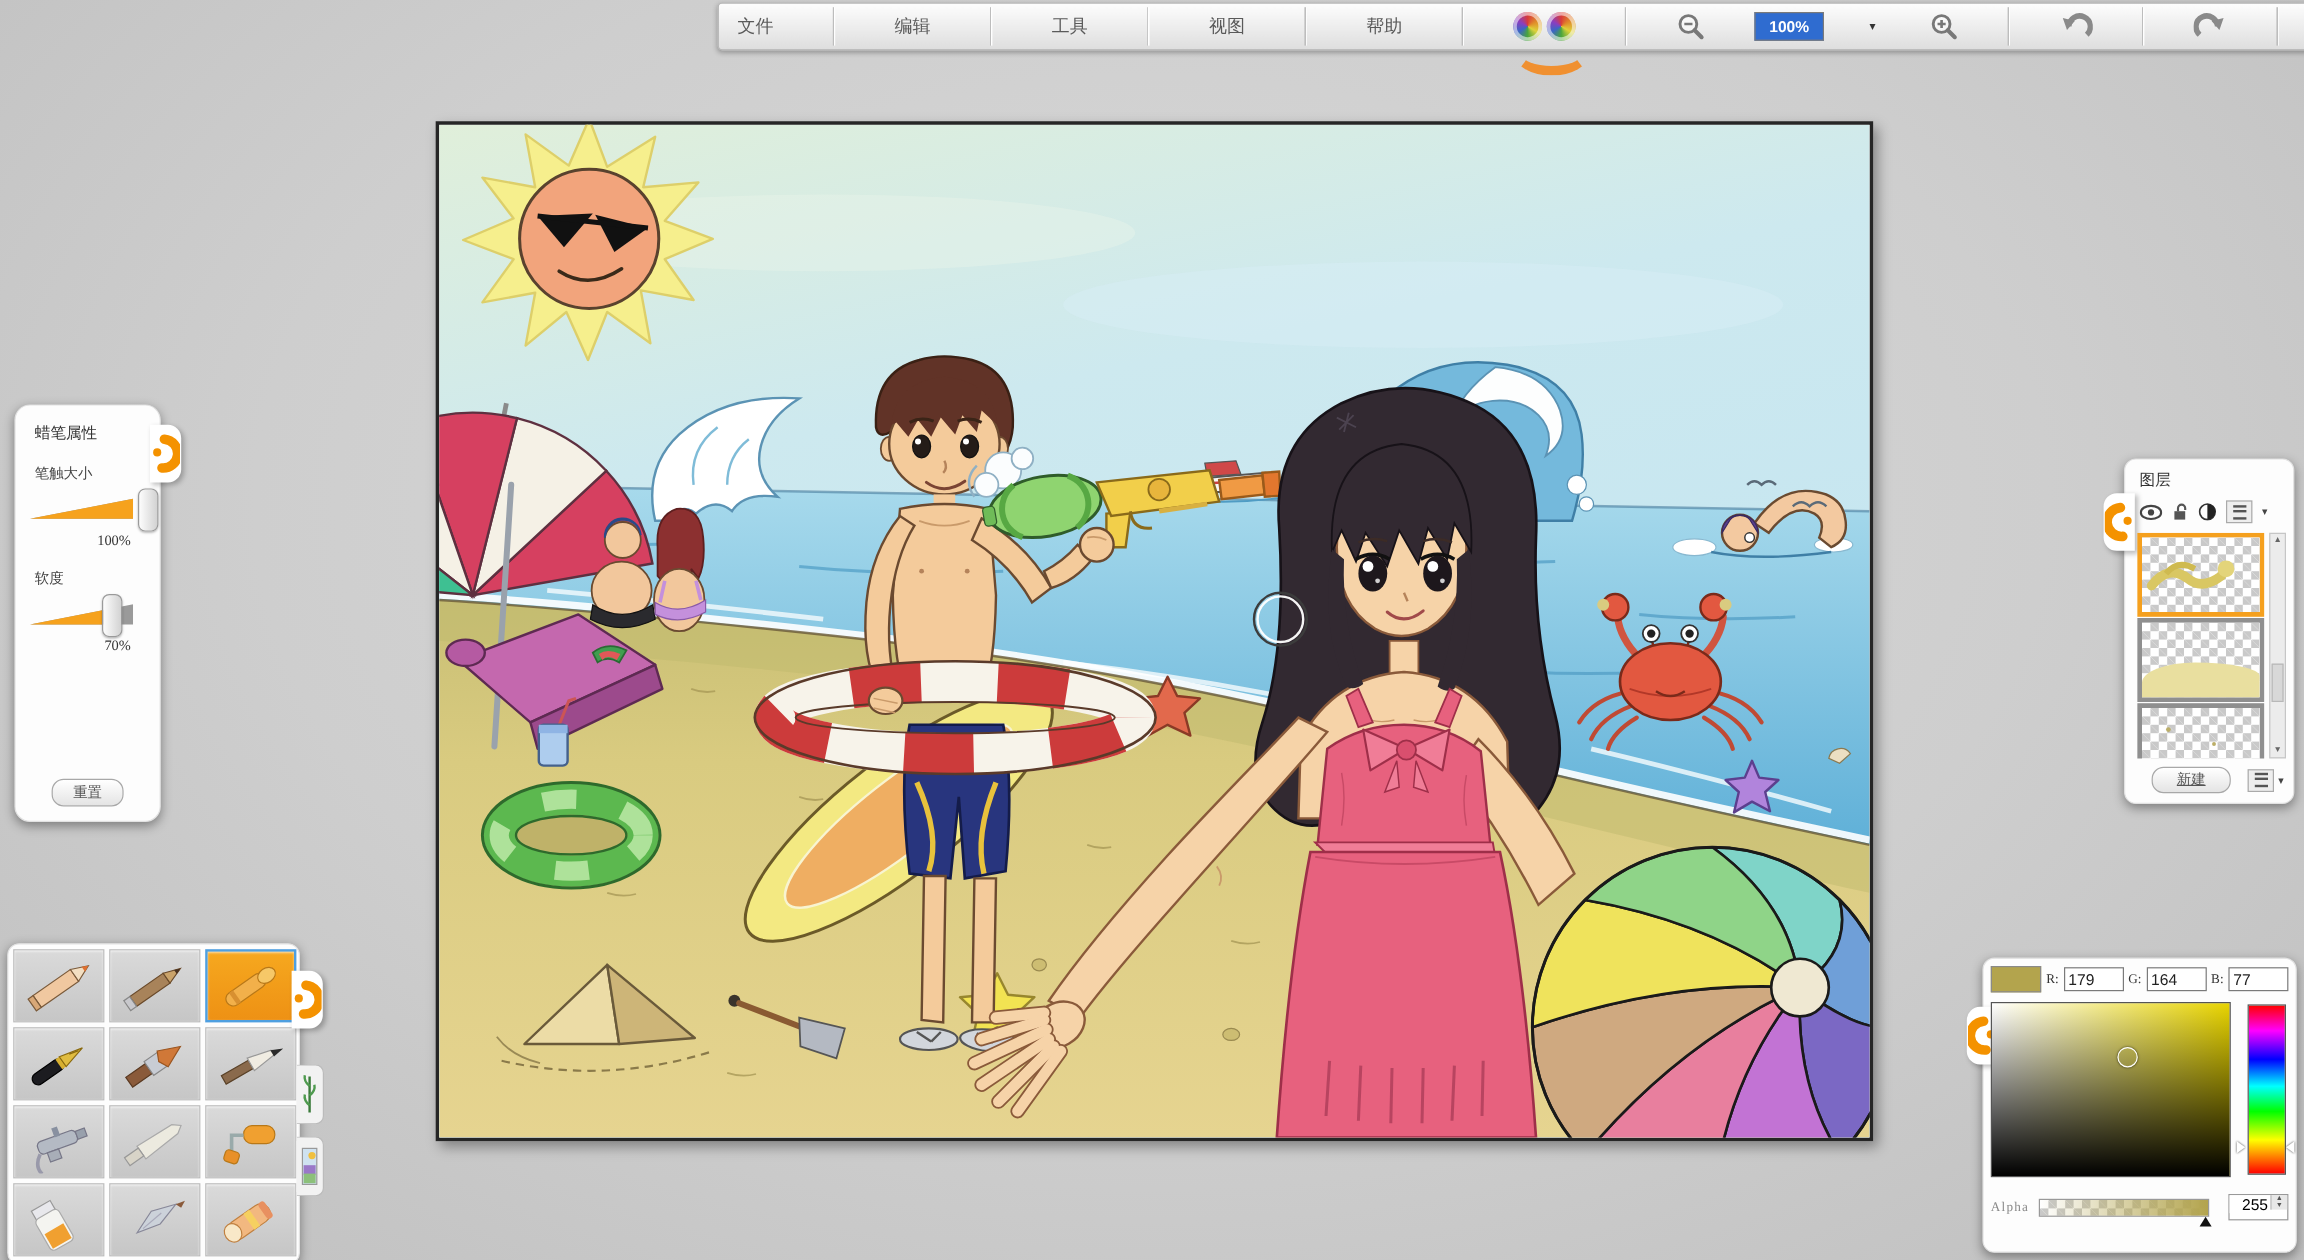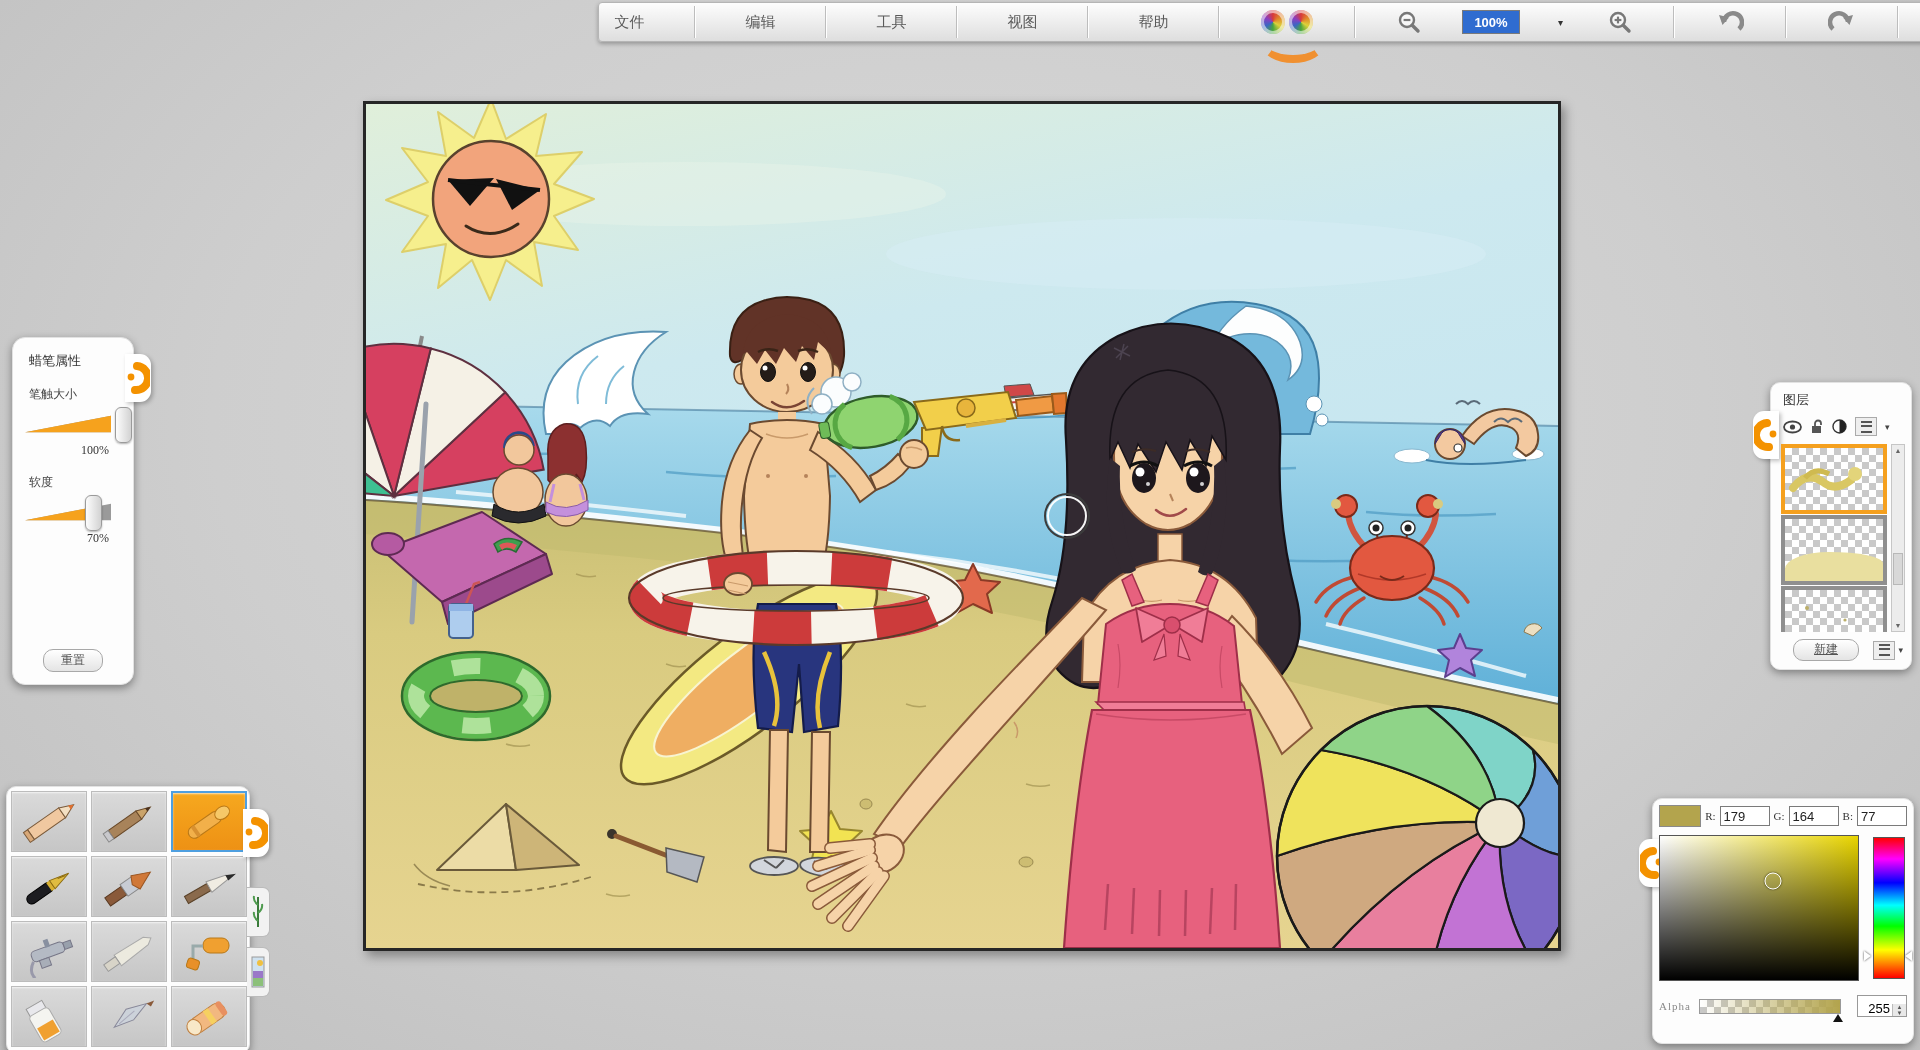--- a/index.html
+++ b/index.html
@@ -102,21 +102,21 @@
     background:linear-gradient(to bottom,#ff0000 0%,#ff00ff 15%,#0000ff 32%,#00ffff 48%,#00ff00 63%,#ffff00 80%,#ff0000 100%);}
   .hue-marker{position:absolute;width:0;height:0;border-top:5px solid transparent;border-bottom:5px solid transparent;transform:translateY(-50%);}
   .hue-marker.l{left:-9px;border-left:7px solid #fff;filter:drop-shadow(0 0 1px #444);}
   .hue-marker.r{right:-9px;border-right:7px solid #fff;filter:drop-shadow(0 0 1px #444);}
   .cp-alpha{display:flex;align-items:center;gap:8px;margin-top:14px;}
   .alpha-label{font-size:11px;color:#8a8a8a;font-family:"Liberation Serif","DejaVu Serif",serif;letter-spacing:1px;}
   .alpha-track{position:relative;width:150px;height:13px;border:1px solid #999;}
   .alpha-grad{position:absolute;inset:0;}
   .alpha-marker{position:absolute;right:-3px;bottom:-9px;width:0;height:0;
     border-left:5px solid transparent;border-right:5px solid transparent;border-bottom:8px solid #111;}
-  .spin{display:flex;align-items:flex-end;border:1px solid #999;background:#fff;height:20px;margin-left:8px;}
+  .spin{display:flex;align-items:flex-start;border:1px solid #999;background:#fff;height:20px;margin-left:8px;}
   .spin input{width:30px;border:none;font-size:13px;text-align:right;padding:0 2px;}
   .spin .arrows{width:13px;border-left:1px solid #bbb;display:flex;flex-direction:column;font-size:6px;color:#555;
     align-items:center;justify-content:space-around;background:#e8e8e8;}
 </style>
 </head>
 <body>
 
 <div class="toolbar">
   <div class="tb-menu">文件</div>
   <div class="tb-sep"></div>

